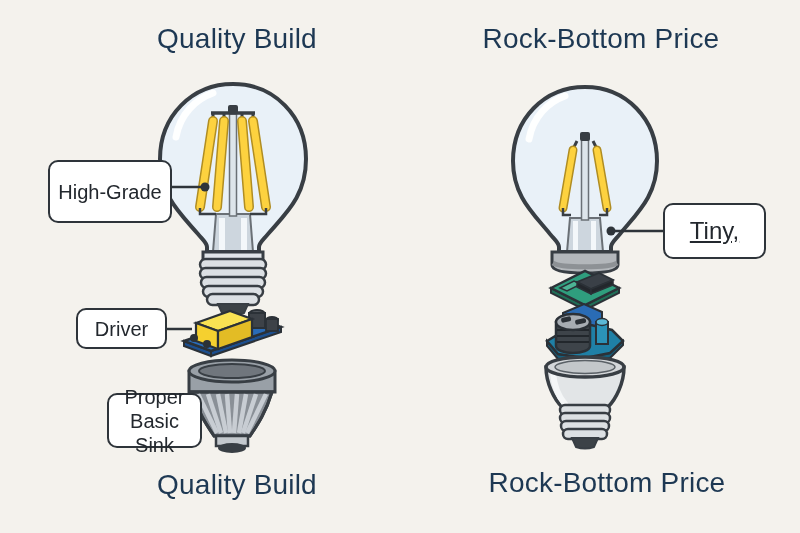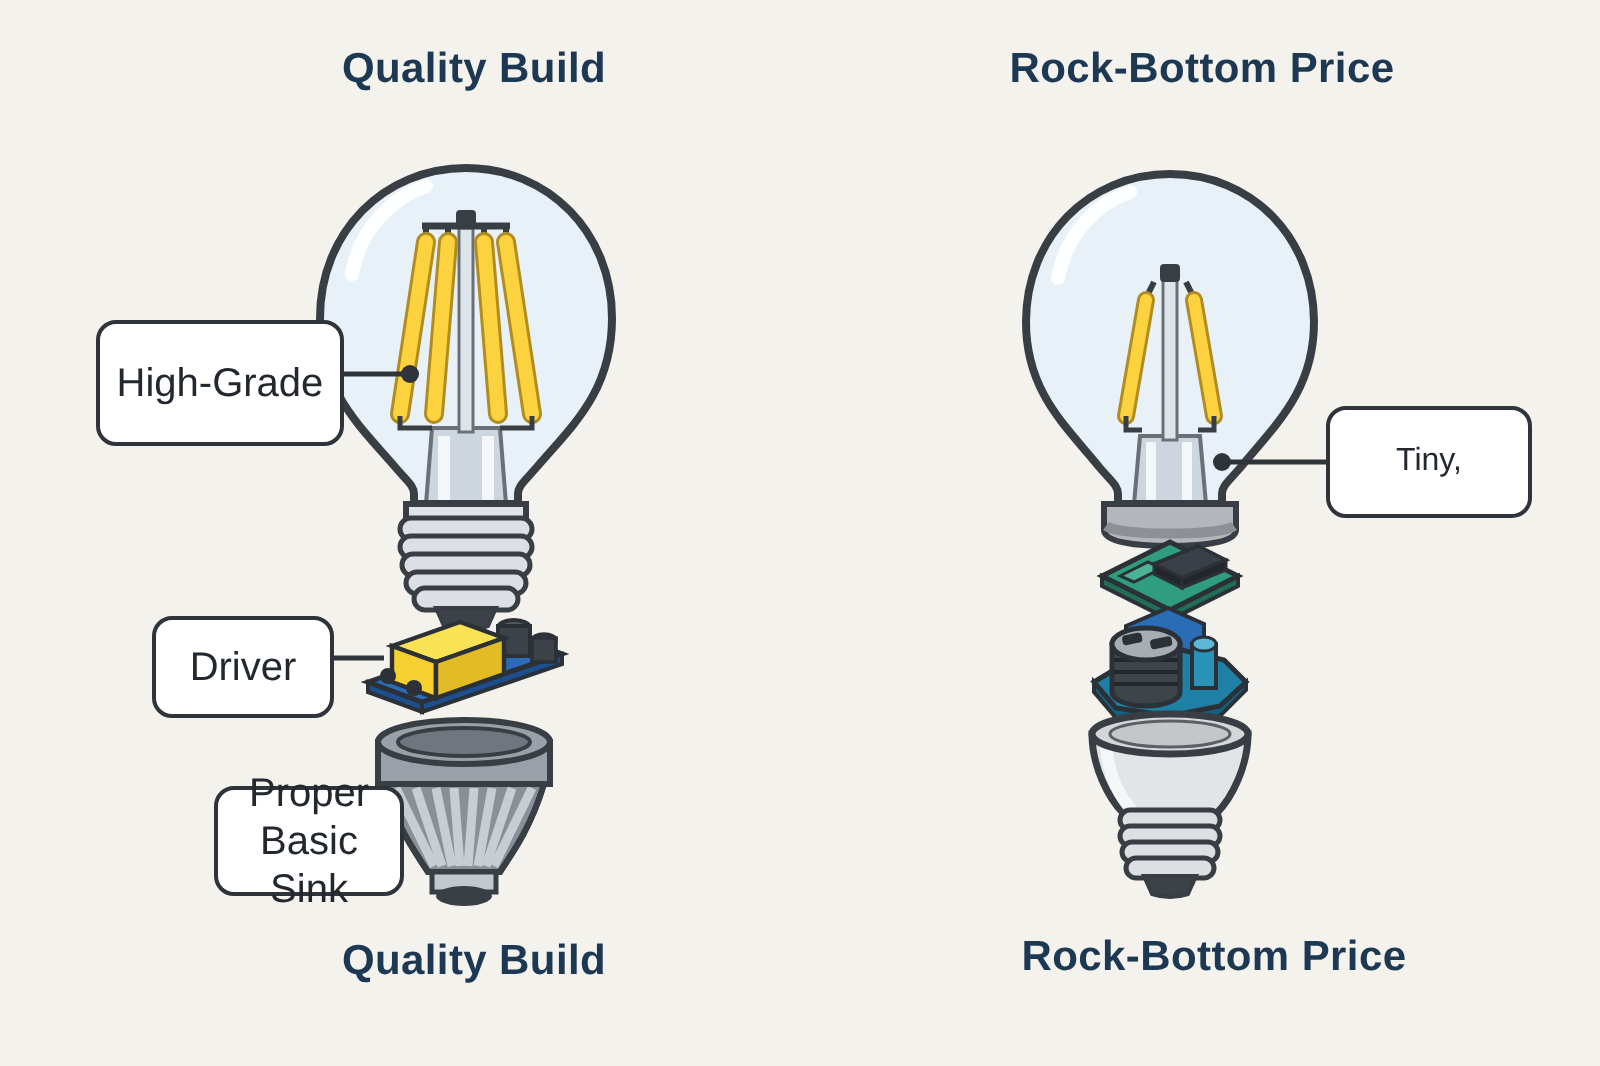--- a/index.html
+++ b/index.html
@@ -3,21 +3,21 @@
 <meta charset="utf-8">
 <style>
   html,body{margin:0;padding:0;}
   #canvas{
     position:relative;width:800px;height:533px;overflow:hidden;
     background:var(--background,#f4f2ed);
     font-family:"Liberation Sans",sans-serif;
   }
   .title{
     position:absolute;transform:translateX(-50%);
-    font-size:21px;font-weight:bold;letter-spacing:.2px;
+    font-size:28px;font-weight:normal;letter-spacing:.2px;
     color:var(--title,#1d3853);white-space:nowrap;
   }
   .label{
     position:absolute;background:#ffffff;
     border:2.5px solid var(--label_border,#2e343a);border-radius:10px;
     color:var(--label_text,#23282e);
     display:flex;flex-direction:column;align-items:center;justify-content:center;
     text-align:center;font-size:20px;line-height:1.2;box-sizing:border-box;
   }
   .label span{display:block;}
@@ -184,24 +184,24 @@
   </svg>
 
   <div class="title" style="left:237px;top:23px;">Quality Build</div>
   <div class="title" style="left:601px;top:23px;">Rock-Bottom Price</div>
   <div class="title" style="left:237px;top:469px;">Quality Build</div>
   <div class="title" style="left:607px;top:467px;">Rock-Bottom Price</div>
 
   <div class="label" style="left:48px;top:160px;width:124px;height:63px;">
     <span>High-Grade</span>
   </div>
-  <div class="label" style="left:76px;top:308px;width:91px;height:51px;">
+  <div class="label" style="left:76px;top:308px;width:91px;height:41px;">
     <span>Driver</span>
   </div>
   <div class="label" style="left:66px;top:393px;width:95px;height:55px;margin-left:41px;">
     <span>Proper</span>
     <span>Basic Sink</span>
   </div>
-  <div class="label" style="left:663px;top:203px;width:103px;height:56px;font-size:16px;">
+  <div class="label" style="left:663px;top:203px;width:103px;height:56px;font-size:24px;text-decoration:underline;">
     <span>Tiny,</span>
   </div>
 
 </div>
 
 </body></html>

